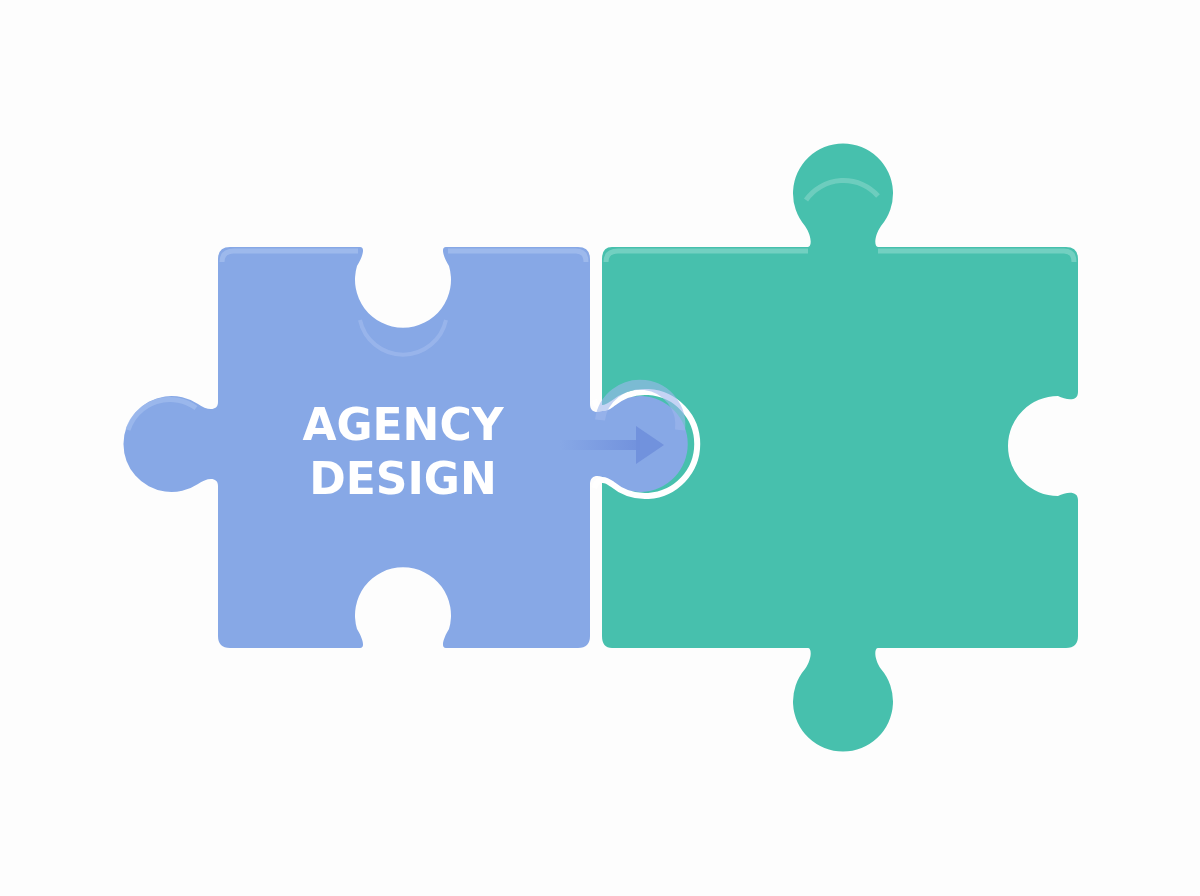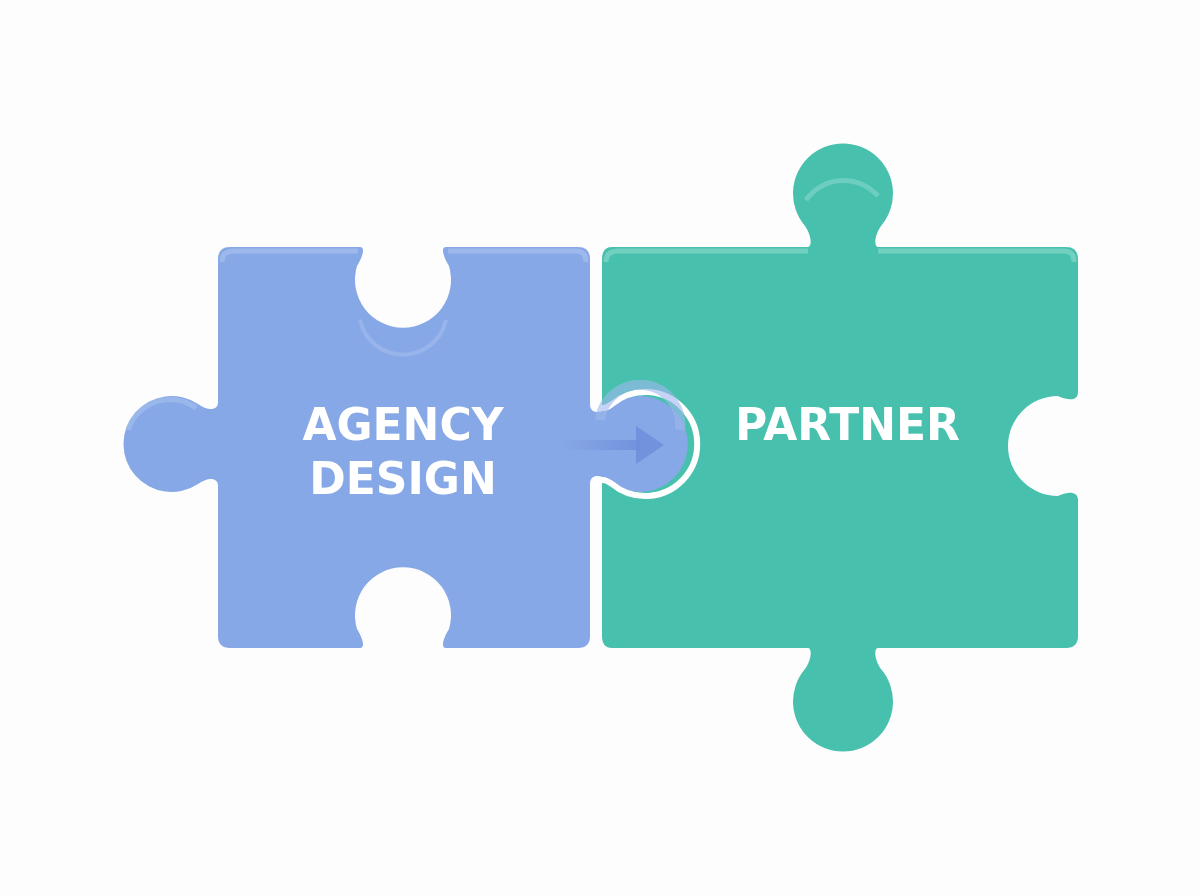--- a/index.html
+++ b/index.html
@@ -88,15 +88,14 @@
       <polygon points="636,426 664,445 636,464" fill="#6f8fdc" opacity="0.9"></polygon>
     </g>
   </svg>
 
   <div class="label" style="left:278px;top:398px;width:250px;">
     <div>AGENCY</div>
     <div>DESIGN</div>
   </div>
 
   <div class="label" style="left:715px;top:398px;width:265px;">
-    <div>PARTNER</div>
   </div>
 </div>
 
 </body></html>

